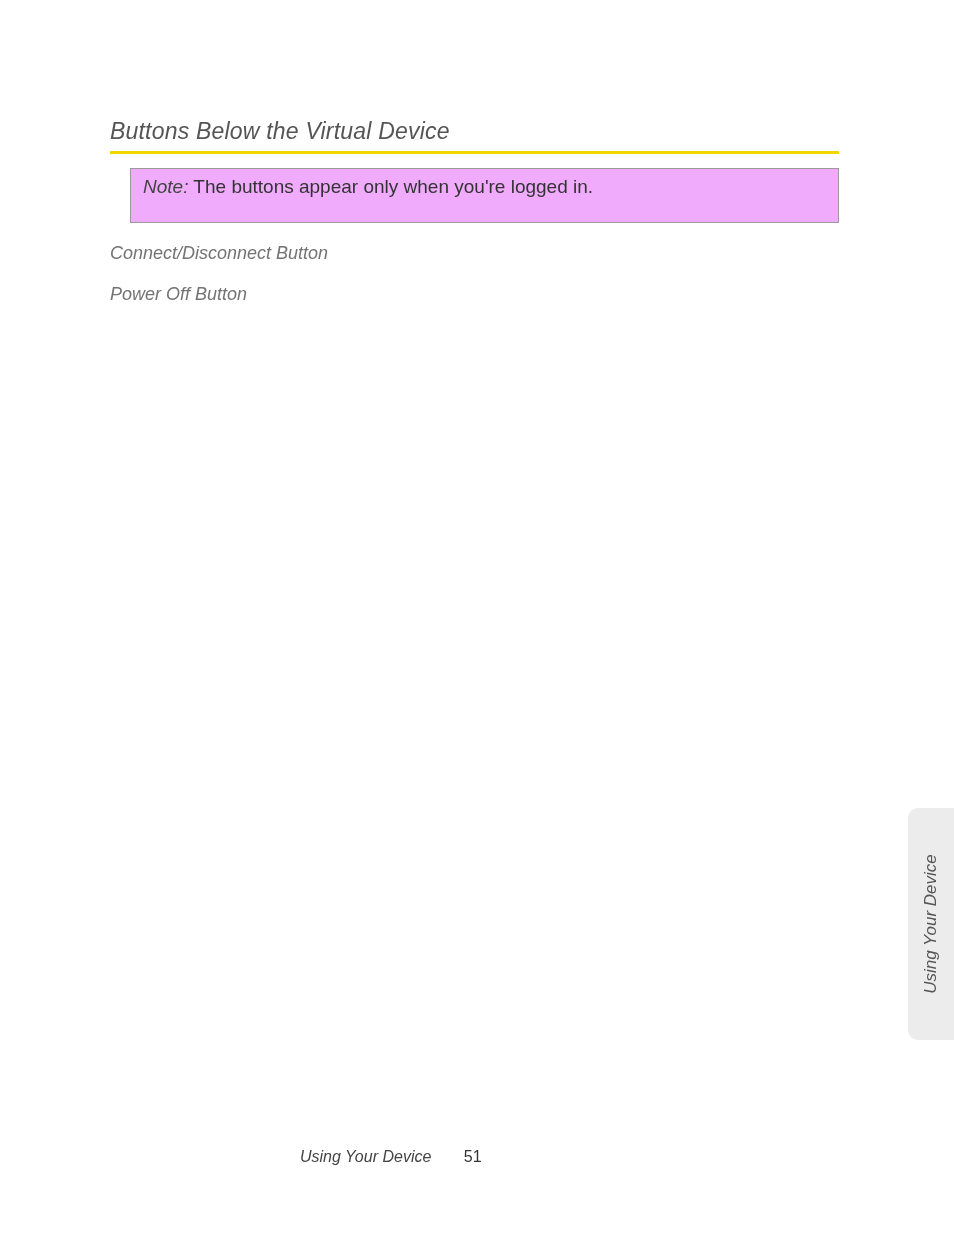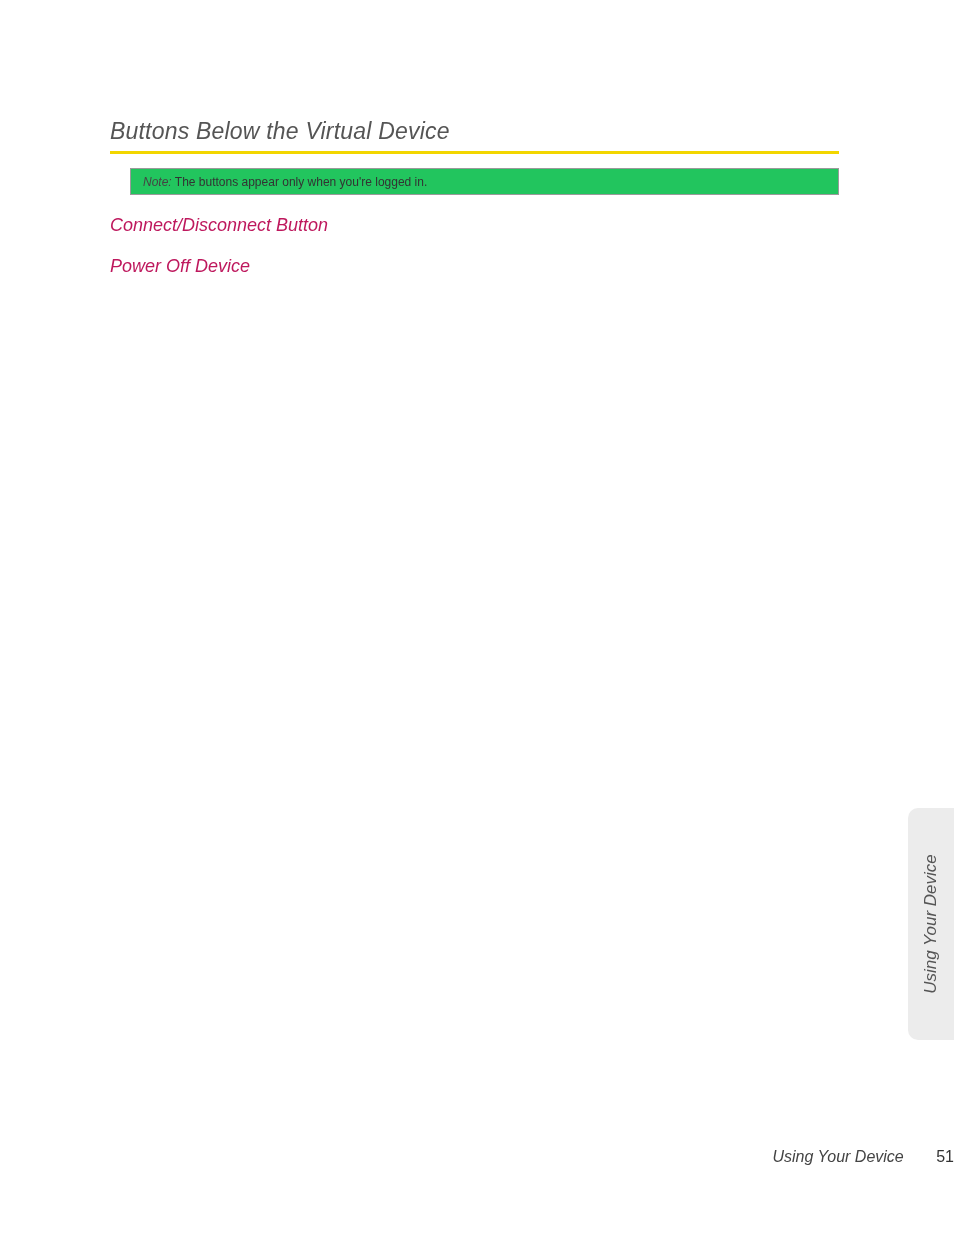--- a/index.html
+++ b/index.html
@@ -28,34 +28,34 @@
     letter-spacing: 0.2px;
   }
   .title-underline {
     height: 0;
     border-top: 3px solid #f2d600;
     margin: 4px 0 14px 0;
   }
   .note-box {
     margin-left: 20px;
     border: 1px solid #9a9a9a;
-    background: #22c55e;
-    padding: 5px 10px 4px 12px;
-    font-size: 12px;
+    background: #f0abfc;
+    padding: 5px 10px 22px 12px;
+    font-size: 19px;
     color: #333;
     line-height: 1.35;
   }
   .note-label {
     font-style: italic;
     color: #444;
   }
   .subhead {
     font-style: italic;
     font-size: 18px;
-    color: #be185d;
+    color: #737373;
     margin: 20px 0 10px 0;
     font-weight: 400;
   }
   .body-text {
     font-size: 16.5px;
     color: #222;
     margin: 0 0 10px 0;
     line-height: 1.35;
   }
   .side-tab {
@@ -76,21 +76,21 @@
     white-space: nowrap;
     font-style: italic;
     color: #555555;
     font-size: 17px;
   }
   .footer {
     position: absolute;
     left: 0;
     width: 954px;
     top: 1148px;
-    text-align: right;
+    text-align: left;
   }
   .footer-inner {
     display: inline-block;
     padding-left: 300px;
     font-size: 16px;
     color: #333;
   }
   .footer-section {
     font-style: italic;
     color: #444;
@@ -108,21 +108,21 @@
 
   <h2 class="section-title">Buttons Below the Virtual Device</h2>
   <div class="title-underline"></div>
 
   <div class="note-box">
     <span class="note-label">Note:</span><span> The buttons appear only when you're logged in.</span>
   </div>
 
   <h3 class="subhead">Connect/Disconnect Button</h3>
 
-  <h3 class="subhead">Power Off Device</h3>
+  <h3 class="subhead">Power Off Button</h3>
 
 
 </div>
 
 <div class="side-tab">
   <span class="side-tab-text">Using Your Device</span>
 </div>
 
 <div class="footer">
   <span class="footer-inner">

